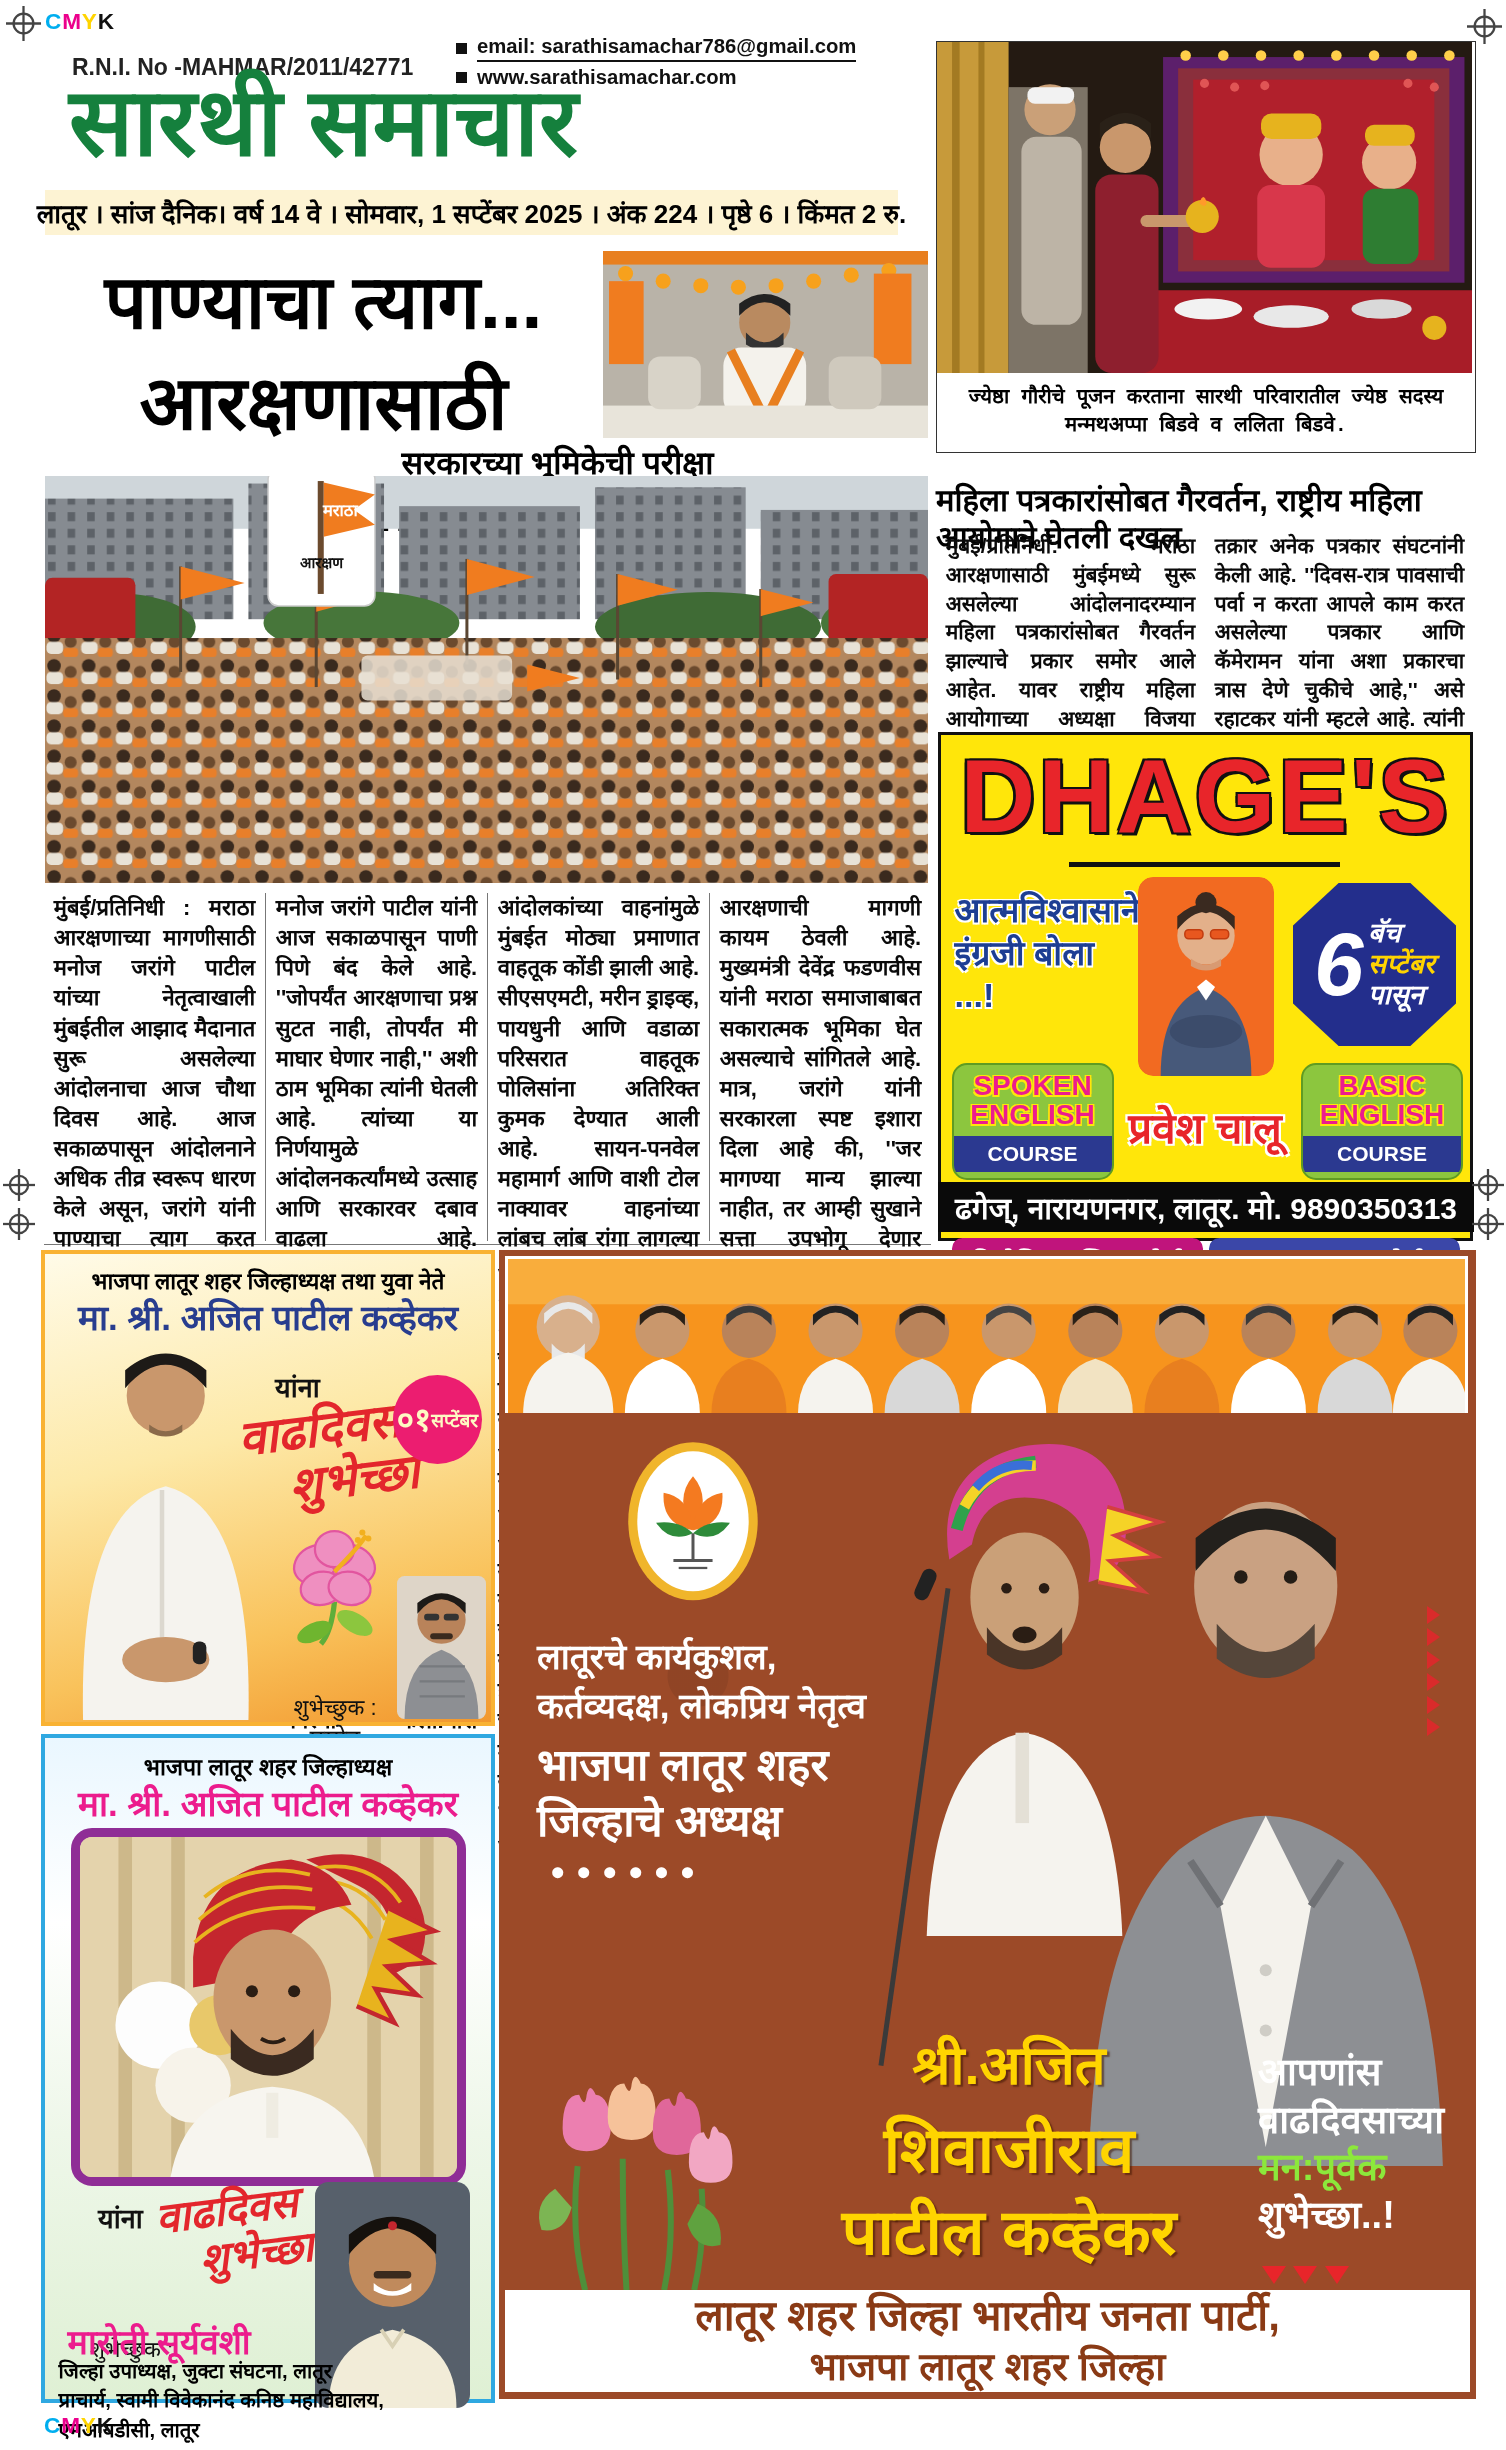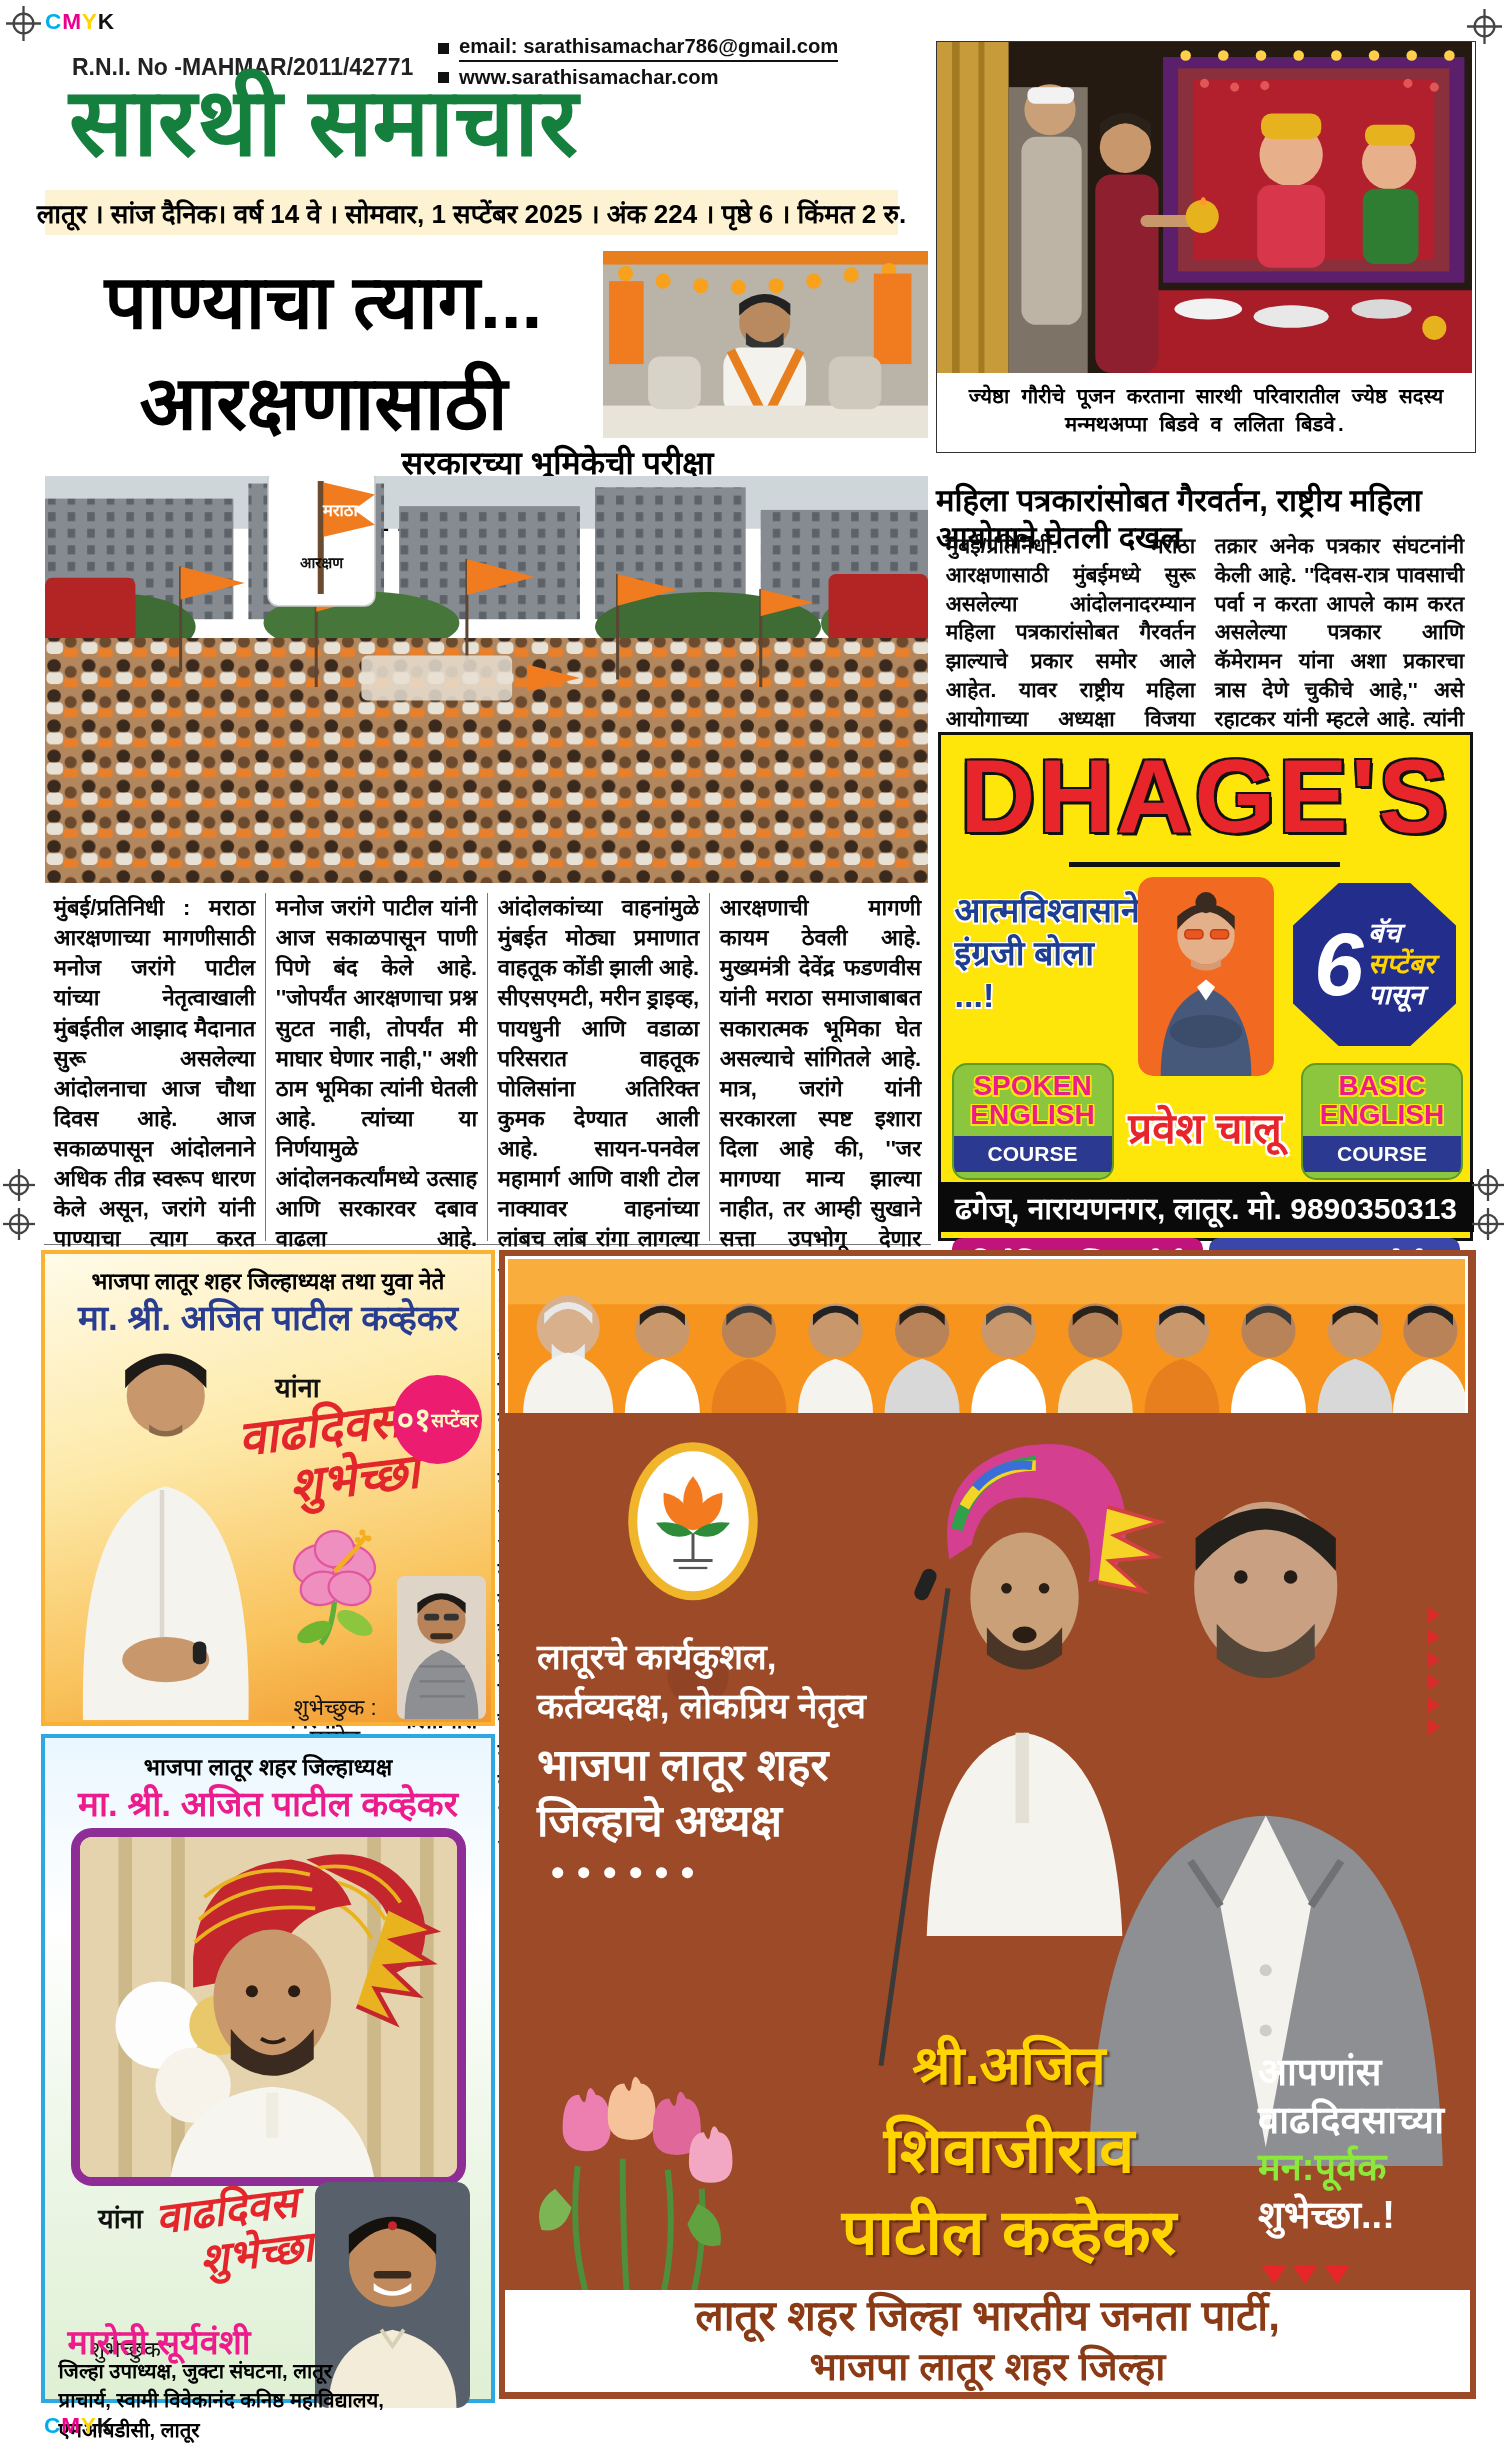--- a/index.html
+++ b/index.html
@@ -107,21 +107,21 @@
     <svg width="35" height="35" viewBox="0 0 46 46">
         <circle cx="23" cy="23" r="13" fill="none" stroke="#444" stroke-width="3"></circle>
         <line x1="0" y1="23" x2="46" y2="23" stroke="#444" stroke-width="3"></line>
         <line x1="23" y1="0" x2="23" y2="46" stroke="#444" stroke-width="3"></line>
       </svg>
   </div>
 
   <div class="abs rni" style="left:72px;top:54px">R.N.I. No -MAHMAR/2011/42771</div>
   <div class="abs masthead" style="left:69px;top:75px">सारथी समाचार</div>
 
-  <div class="abs contact" style="left:438px;top:35px">
+  <div class="abs contact" style="left:456px;top:35px">
     <div class="row">
         <span class="sq"></span>
         <span class="u">email: sarathisamachar786@gmail.com</span>
       </div>
     <div class="row">
         <span class="sq"></span>
         <span>www.sarathisamachar.com</span>
       </div>
   </div>
 

